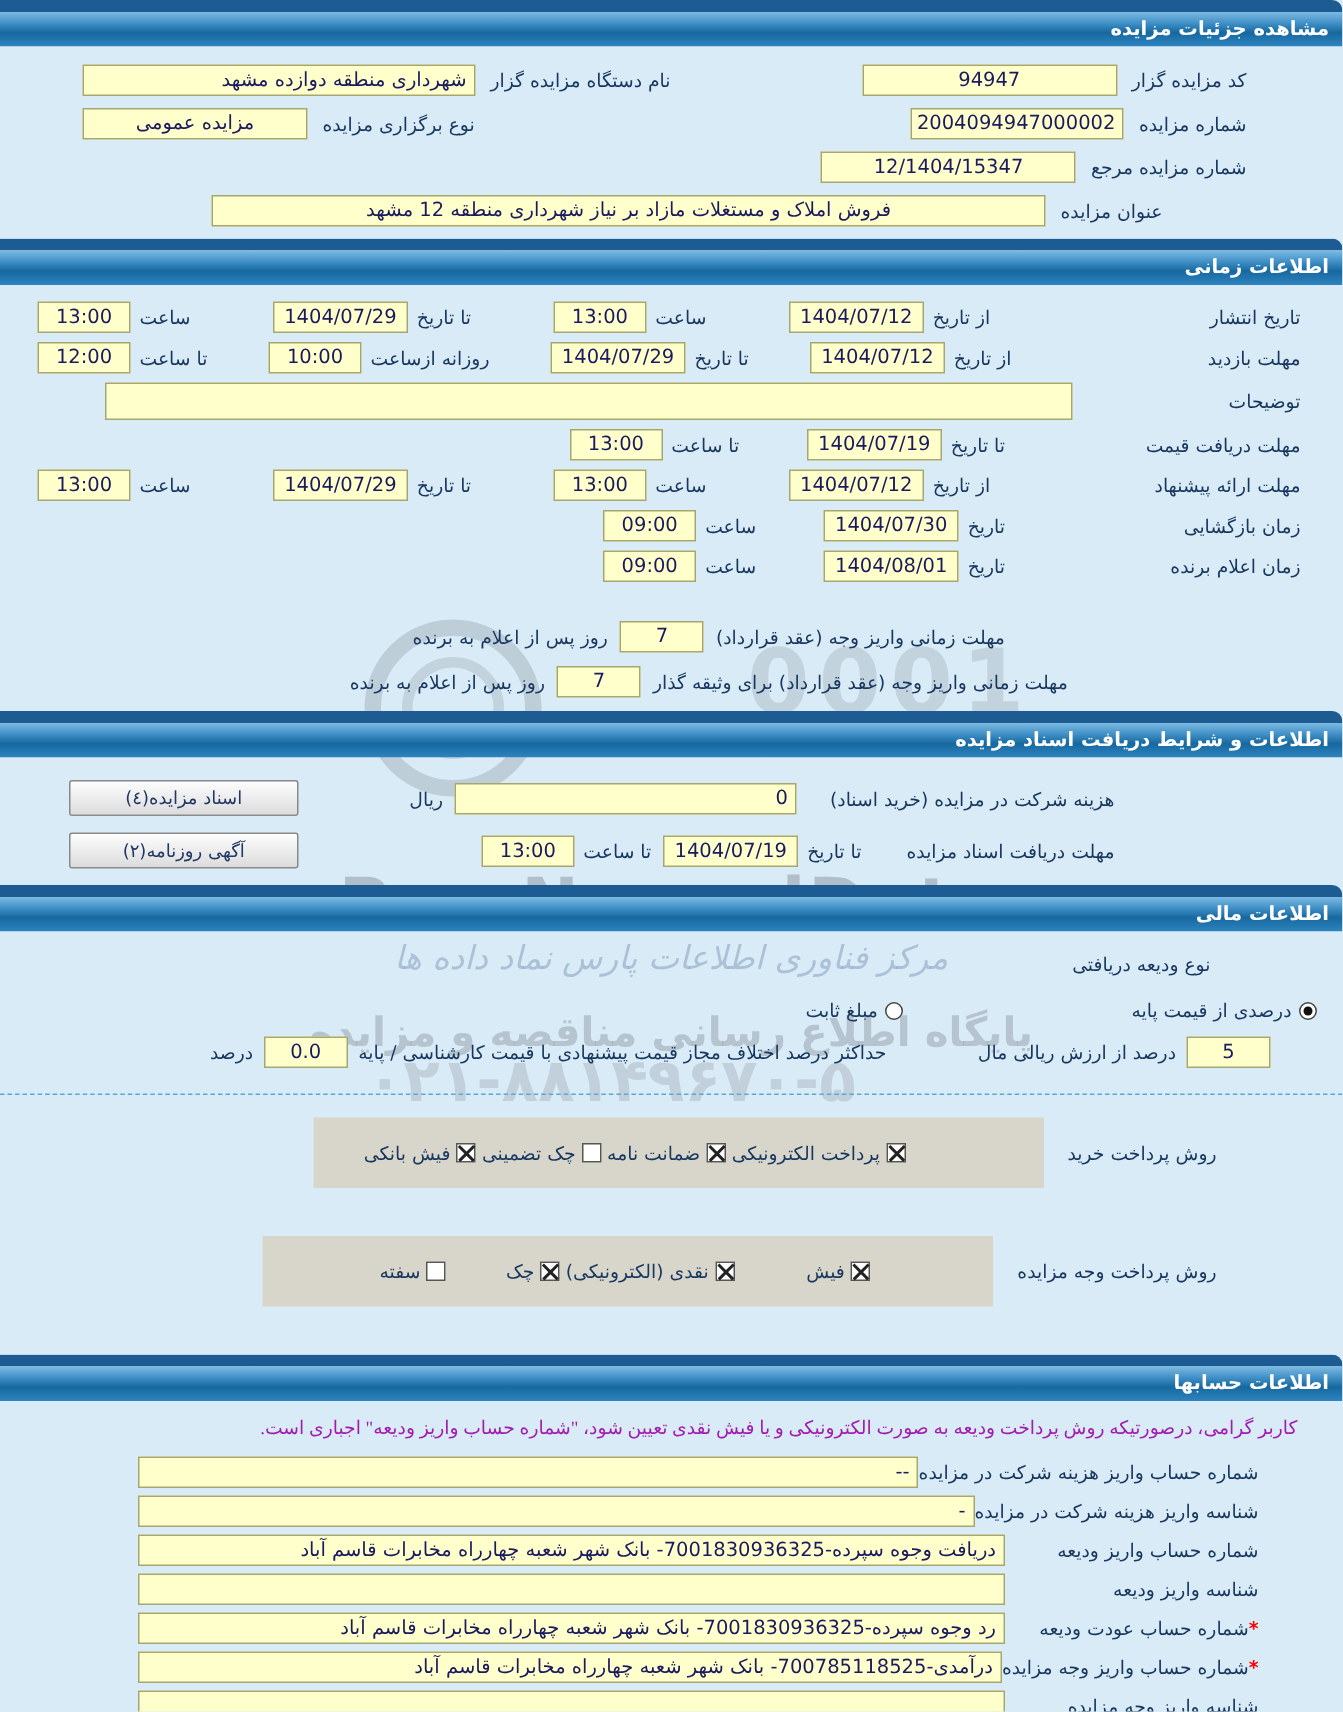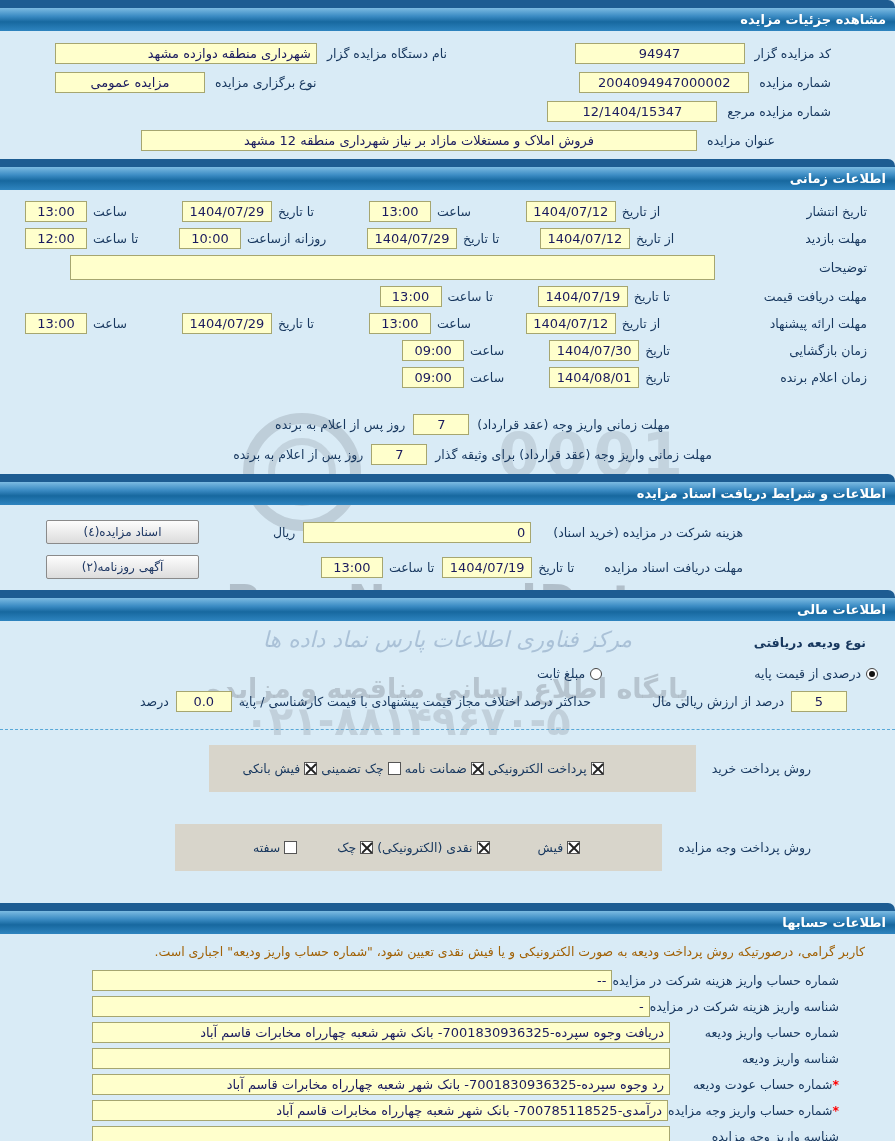--- a/index.html
+++ b/index.html
@@ -65,42 +65,42 @@
     padding: 0 28px 0 25px; justify-content: space-between; }
   .trow.compact { justify-content: flex-start; gap: 45px; }
   .fld { display:flex; align-items:center; gap: 6px; white-space: nowrap; }
   .tlabel { width: 152px; }
   .d90 { width: 90px; } .d62 { width: 62px; } .d56 { width: 56px; }
   .payrow { display:flex; direction:rtl; justify-content:center; align-items:center;
     gap: 8px; margin: 6px 0; padding-left: 50px; height: 24px; }
   
   .xrow { display:flex; direction:rtl; align-items:center; margin: 11px 0; padding: 0 152px 0 46px; gap: 8px; }
   
-  .frow-label { padding-right: 29px; margin: 12px 0 16px; font-weight: bold; }
+  .frow-label { padding-right: 88px; margin: 12px 0 16px; }
   .radiorow { display:flex; direction:rtl; align-items:center; gap: 5px; padding-right: 17px; margin: 10px 0; }
   .pctrow { display:flex; direction:rtl; align-items:center; gap: 7px; padding: 0 48px 0 140px; margin-top: 10px; }
   .spacer { flex: 1; }
   .dashed-sep { border-top: 1px dashed #58a8d8; margin: 17px 0 15px; }
   .checkrow { display:flex; direction:rtl; align-items:center; padding-right: 84px; gap: 6px; margin-bottom: 32px; }
   .panel { background:#d8d5cb; width: 487px; padding: 16px 10px; display:flex; direction:rtl;
     align-items:center; gap: 4px; }
   .panel.p1 { padding-right: 92px; }
   .panel.p2 { padding-right: 82px; }
   .g40 { width: 40px; } .g32 { width: 32px; }
   .cb { width: 13px; height: 13px; border: 1px solid #555; background: #fff;
     display: inline-block; position: relative; flex: none; cursor: pointer; }
   .cb.checked::before, .cb.checked::after { content:""; position:absolute; left:-1px; top:5px;
     width: 14px; height: 1.6px; background:#222; }
   .cb.checked::before { transform: rotate(45deg); }
   .cb.checked::after { transform: rotate(-45deg); }
   .radio { width: 12px; height: 12px; border: 1px solid #444; border-radius: 50%;
     background: #fff; display:inline-block; position:relative; flex:none; cursor:pointer; }
   .radio.checked::before { content:""; position:absolute; inset: 2px; background:#111; border-radius:50%; }
   
-  .notice { text-align: right; padding-right: 30px; color: #a16207; margin: 10px 0 11px; font-size: 12.5px; }
+  .notice { text-align: right; padding-right: 30px; color: #a21caf; margin: 10px 0 11px; font-size: 12.5px; font-family: Liberation Serif, serif; }
   .arow { display:flex; direction:rtl; align-items:center; margin: 5px 0; padding: 0 56px 0 92px; }
   .arow .inp { width: 578px; margin-right: auto; }
   .albl { white-space: nowrap; }
   .req { color: #ff0000; font-weight: bold; }
 </style>
 </head>
 <body>
 
 <div class="page">
 
@@ -123,21 +123,21 @@
         <span class="lbl">کد مزایده گزار</span>
         <span class="gap"></span>
         <div class="inp center" style="width:170px">94947</div>
         <span class="lbl pushleft">نام دستگاه مزایده گزار</span>
         <span class="gap"></span>
         <div class="inp" style="width:262px">شهرداری منطقه دوازده مشهد</div>
       </div>
       <div class="drow">
         <span class="lbl">شماره مزایده</span>
         <span class="gap"></span>
-        <div class="inp center" style="width:170px">2004094947000002</div>
+        <div class="inp center" style="width:142px">2004094947000002</div>
         <span class="lbl pushleft">نوع برگزاری مزایده</span>
         <span class="gap"></span>
         <div class="inp center" style="width:150px">مزایده عمومی</div>
       </div>
       <div class="drow">
         <span class="lbl">شماره مزایده مرجع</span>
         <span class="gap"></span>
         <div class="inp center" style="width:170px">12/1404/15347</div>
       </div>
       <div class="drow" style="padding:0 120px 0 55px">

